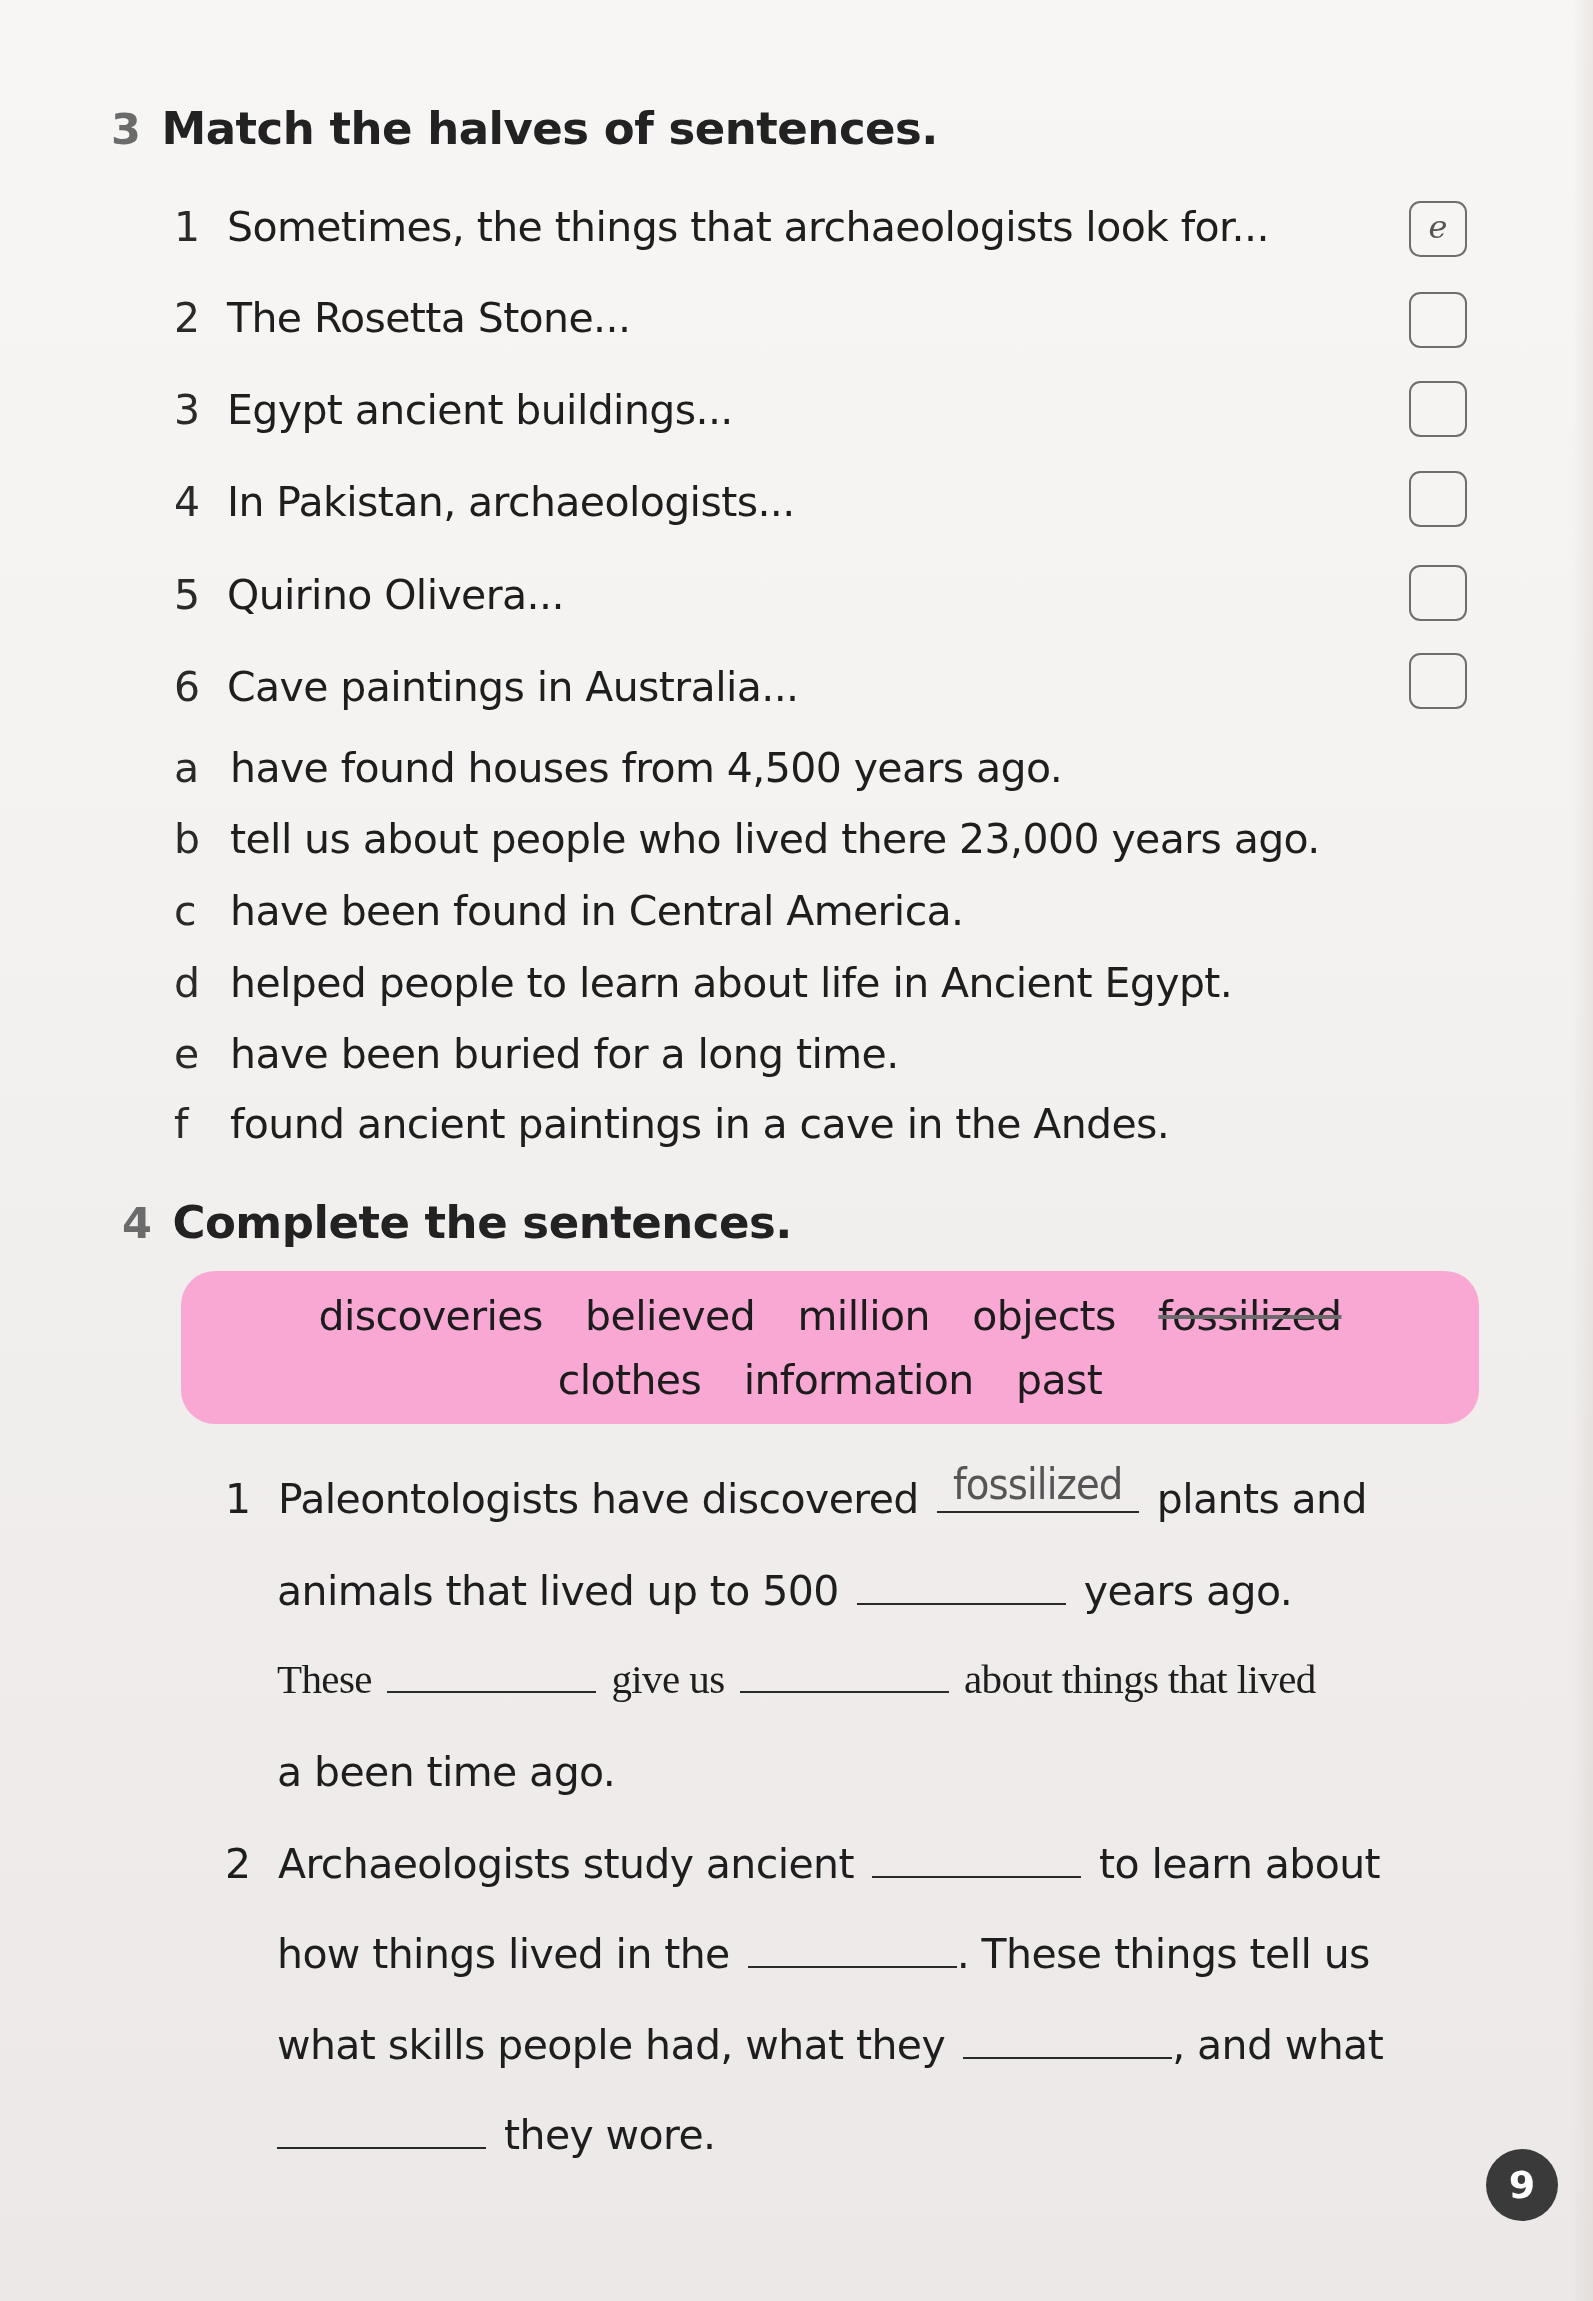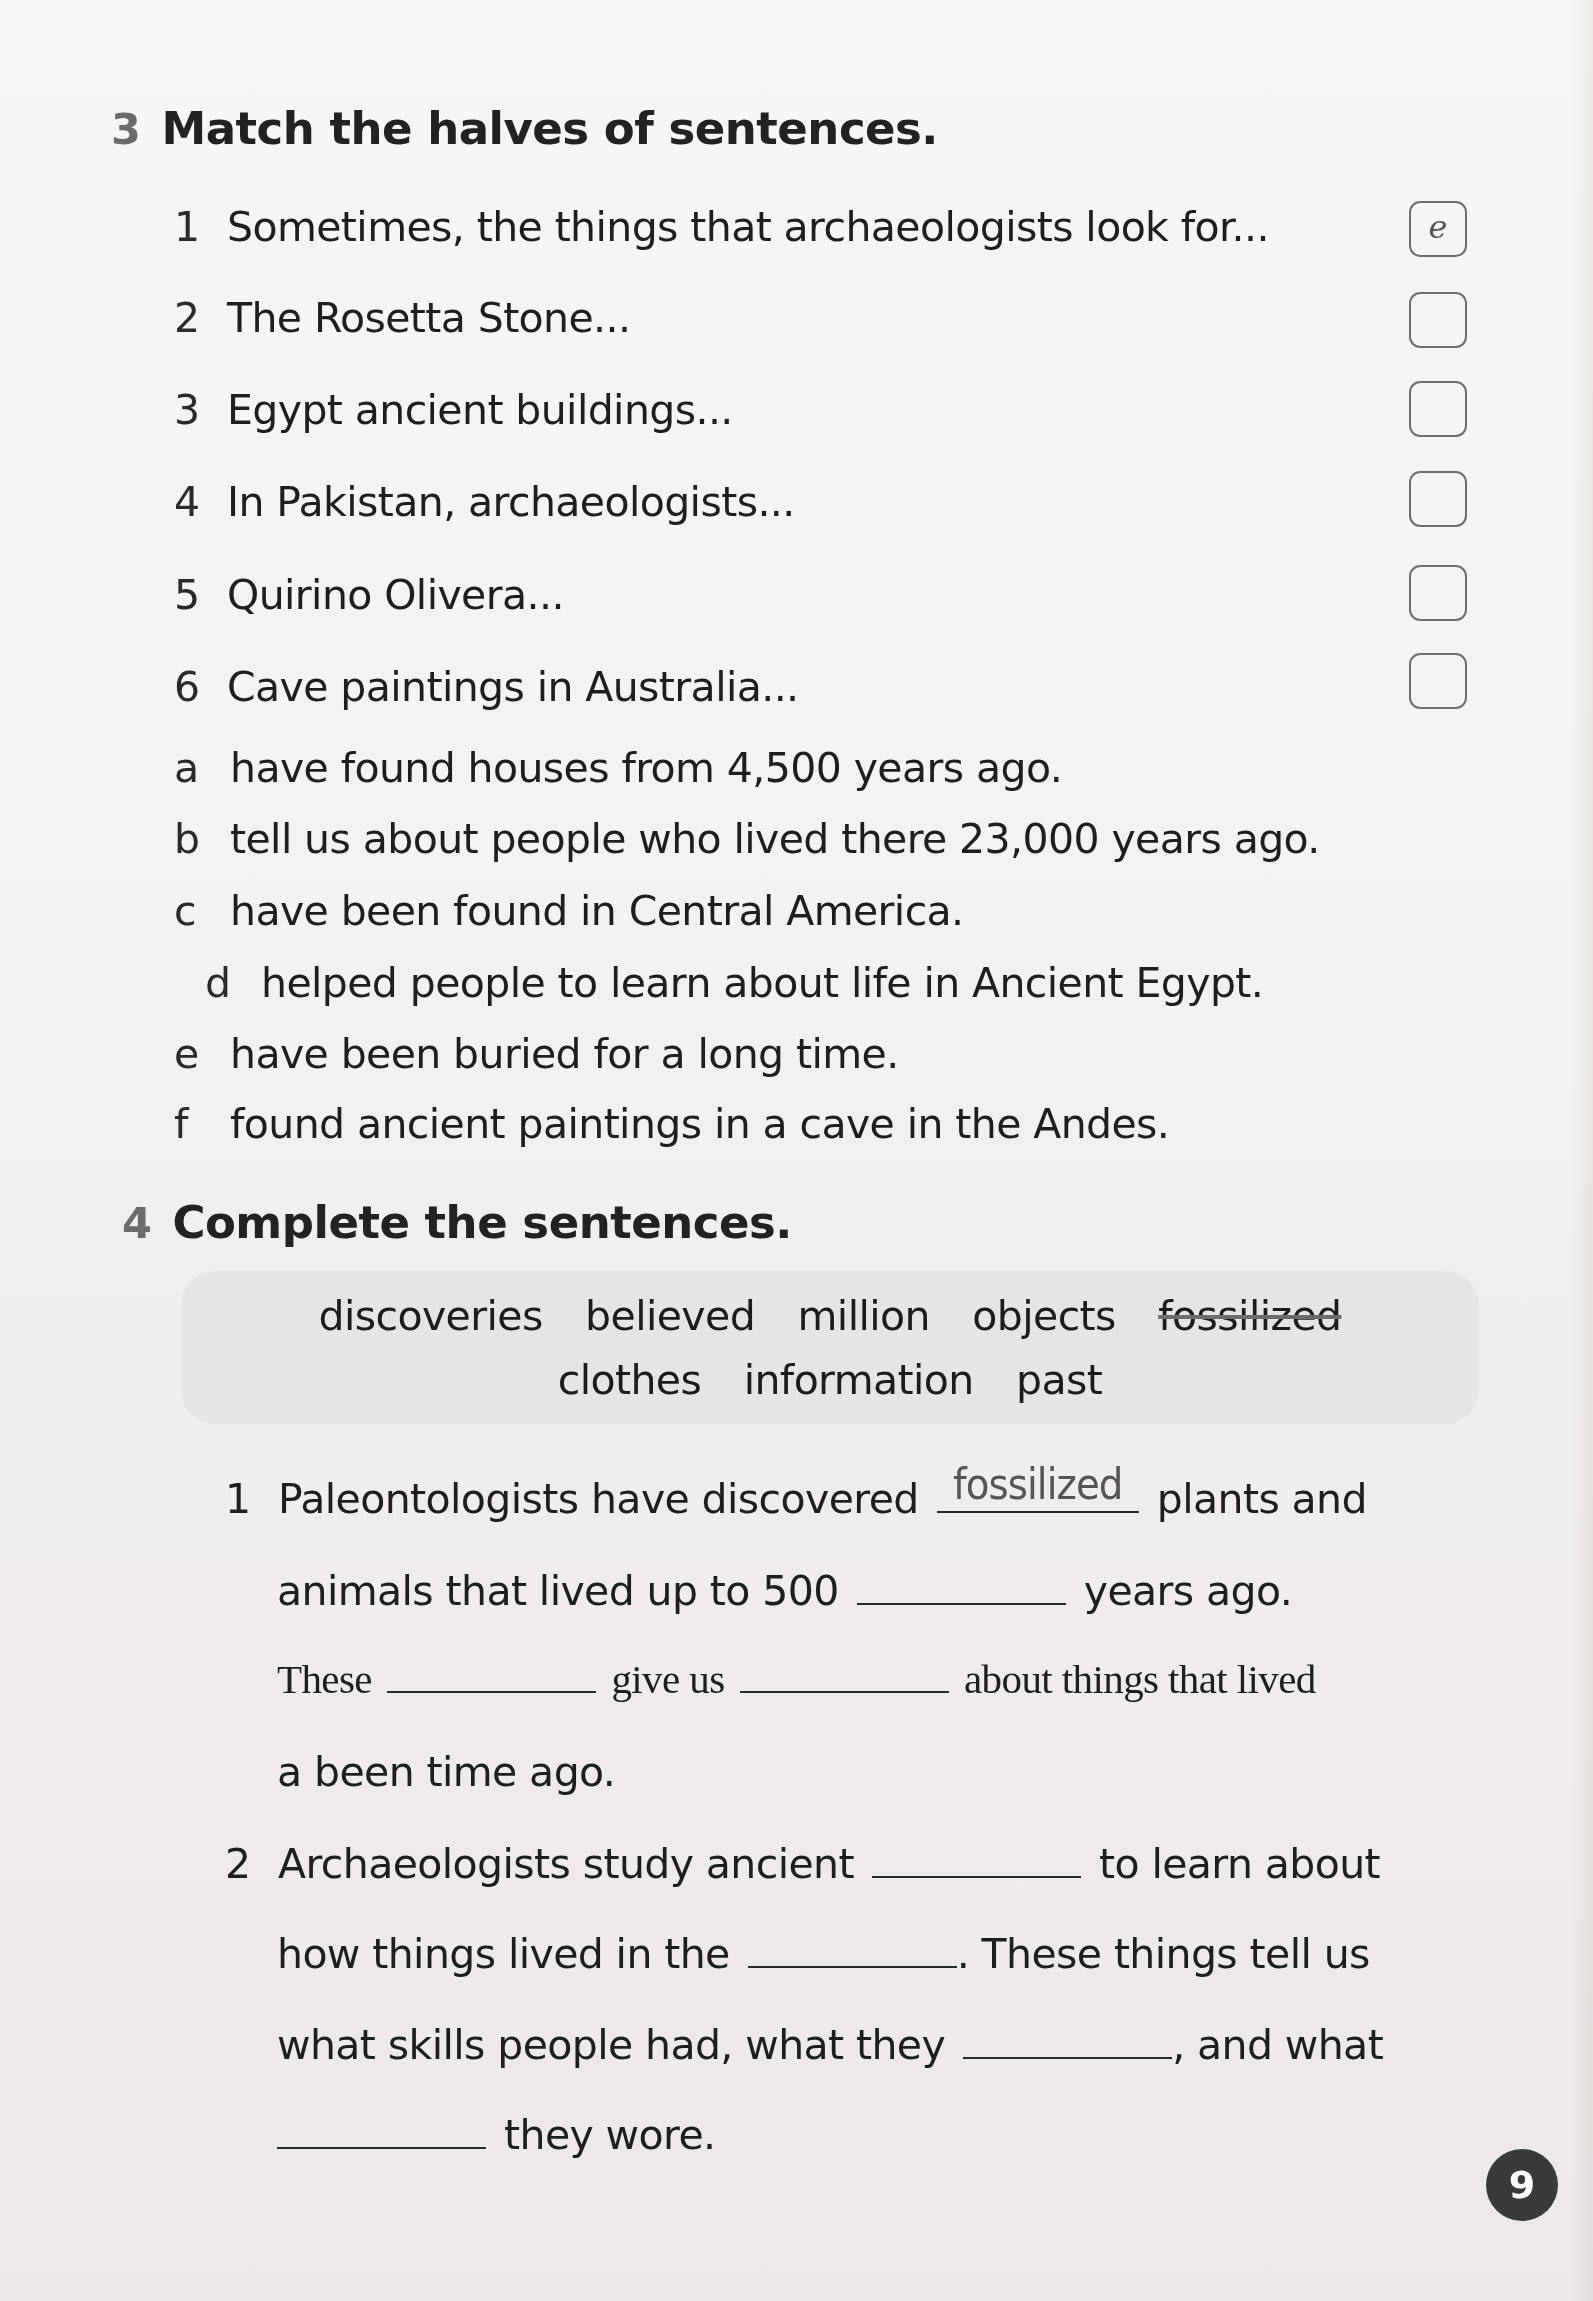--- a/index.html
+++ b/index.html
@@ -27,21 +27,21 @@
   .row .let { display: inline-block; width: 56px; color: #2a2a2a; }
   .answer-box {
     position: absolute; left: 1409px; width: 58px; height: 56px;
     border: 2.8px solid #6e6e6e; border-radius: 11.3px; box-sizing: border-box;
     background: transparent;
     font-family: "DejaVu Serif", serif; font-style: italic;
     font-size: 32px; color: #555; text-align: center; line-height: 49px;
   }
   .word-box {
     position: absolute; left: 181px; top: 1271px; width: 1298px; height: 153px;
-    background: #e5e5e5; border-radius: 34px;
+    background: #f9a8d4; border-radius: 34px;
   }
   .word-line {
     position: absolute; left: 0; right: 0; text-align: center;
     font-size: 41px; letter-spacing: -0.6px; color: #1c1c1c;
   }
   .word { display: inline-block; margin: 0 15px; }
   .word.used { text-decoration: line-through; text-decoration-color: #6c6c6c; text-decoration-thickness: 3.8px; }
   .sent {
     position: absolute; font-size: 41px; letter-spacing: -0.6px; color: #1e1e1e;
     white-space: nowrap;
@@ -82,21 +82,21 @@
 <div class="answer-box" style="top:201px;">e</div>
 <div class="answer-box" style="top:292px;"></div>
 <div class="answer-box" style="top:381px;"></div>
 <div class="answer-box" style="top:471px;"></div>
 <div class="answer-box" style="top:565px;"></div>
 <div class="answer-box" style="top:653px;"></div>
 
 <div class="row" style="top:744px;"><span class="let">a</span><span>have found houses from 4,500 years ago.</span></div>
 <div class="row" style="top:815px;"><span class="let">b</span><span>tell us about people who lived there 23,000 years ago.</span></div>
 <div class="row" style="top:887px;"><span class="let">c</span><span>have been found in Central America.</span></div>
-<div class="row" style="top:959px;margin-left:31px;"><span class="let">d</span><span>helped people to learn about life in Ancient Egypt.</span></div>
+<div class="row" style="top:959px;"><span class="let">d</span><span>helped people to learn about life in Ancient Egypt.</span></div>
 <div class="row" style="top:1030px;"><span class="let">e</span><span>have been buried for a long time.</span></div>
 <div class="row" style="top:1100px;"><span class="let">f</span><span>found ancient paintings in a cave in the Andes.</span></div>
 
 <div class="ex-title" style="left:122px; top:1196px;">
   <span class="ex-num">4</span><span>Complete the sentences.</span>
 </div>
 
 <div class="word-box">
   <div class="word-line" style="top:21px;">
     <span class="word">discoveries</span>

